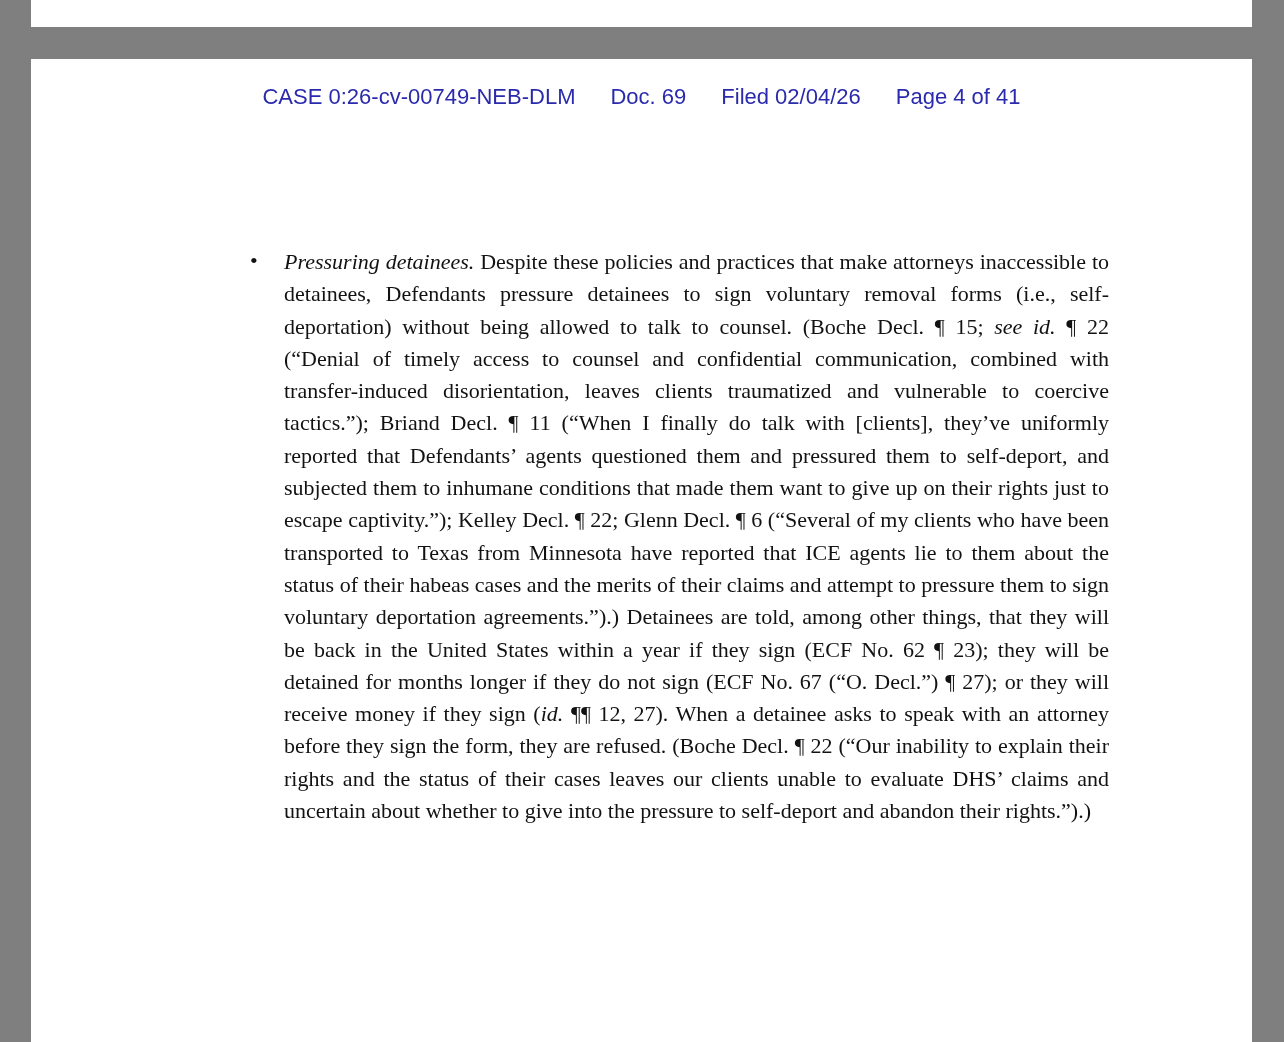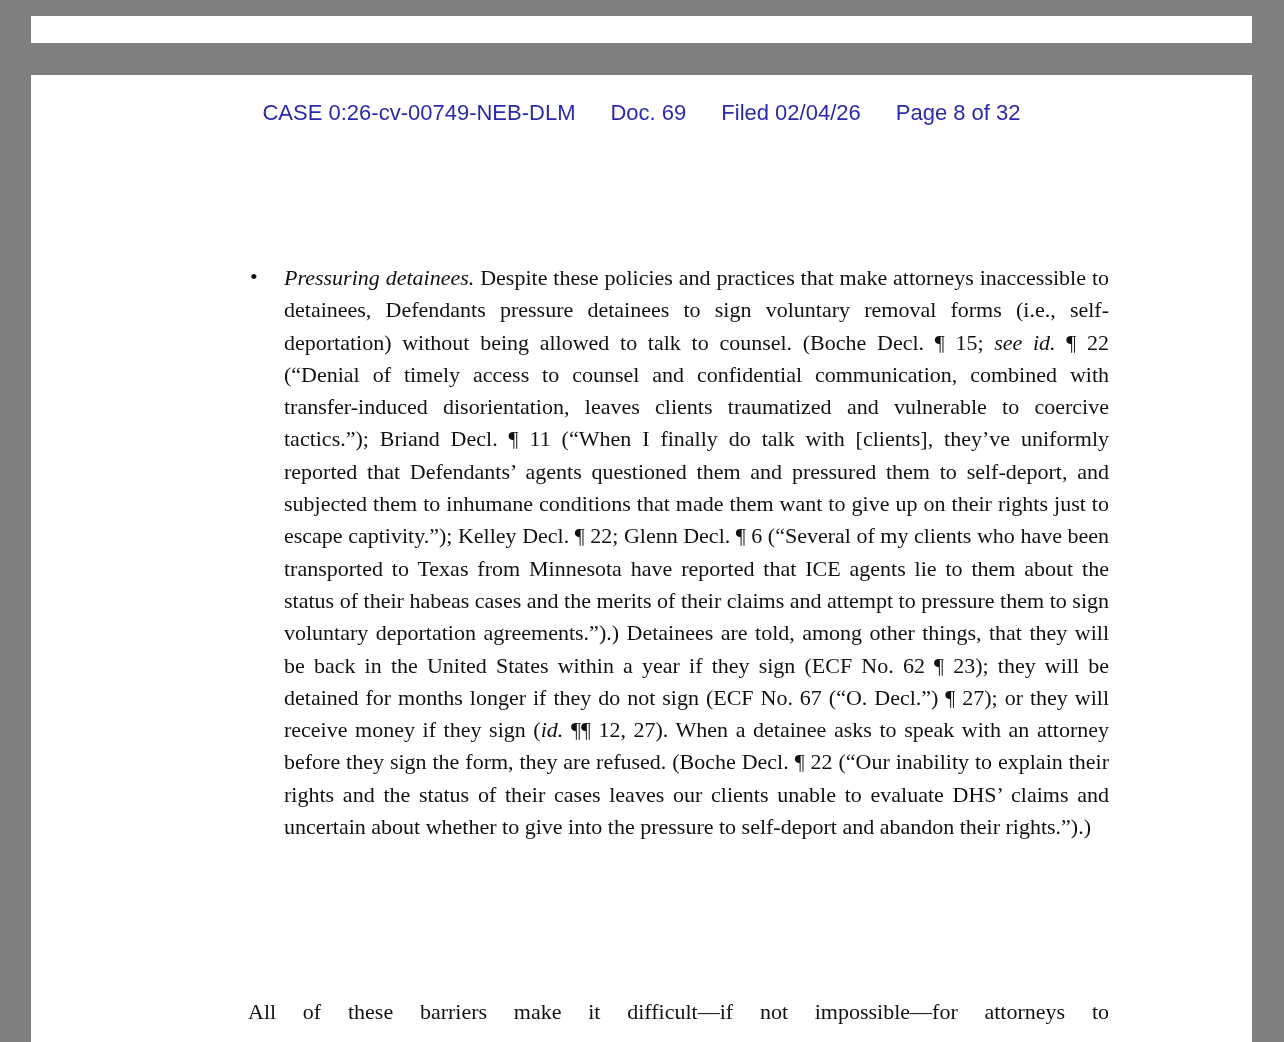--- a/index.html
+++ b/index.html
@@ -4,21 +4,21 @@
 <style>
   * { margin: 0; padding: 0; box-sizing: border-box; }
   html, body {
     width: 1284px; height: 1042px;
     background: #7f7f7f;
     overflow: hidden;
     font-family: "Liberation Serif", serif;
   }
   .viewer {
     position: relative;
-    width: 1284px; height: 850px; margin-top: 16px;
+    width: 1284px; height: 850px;
   }
   
   .prev-page-edge {
     position: absolute;
     left: 31px; top: 0;
     width: 1221px; height: 27px;
     background: #ffffff;
   }
   
   .page {
@@ -78,25 +78,24 @@
 <div class="viewer">
 
   <div class="prev-page-edge"></div>
 
   <div class="page">
 
     <div class="stamp">
       <span>CASE 0:26-cv-00749-NEB-DLM</span>
       <span>Doc. 69</span>
       <span>Filed 02/04/26</span>
-      <span>Page 8 of 32</span>
+      <span>Page 4 of 41</span>
     </div>
 
     <div class="bullet-item bodytext">
       <span class="bullet-marker">•</span>
       <div class="bullet-text"><i>Pressuring detainees.</i><span> Despite these policies and practices that make attorneys inaccessible to detainees, Defendants pressure detainees to sign voluntary removal forms (i.e., self-deportation) without being allowed to talk to counsel. (Boche Decl. ¶ 15; </span><i>see id.</i><span> ¶ 22 (“Denial of timely access to counsel and confidential communication, combined with transfer-induced disorientation, leaves clients traumatized and vulnerable to coercive tactics.”); Briand Decl. ¶ 11 (“When I finally do talk with [clients], they’ve uniformly reported that Defendants’ agents questioned them and pressured them to self-deport, and subjected them to inhumane conditions that made them want to give up on their rights just to escape captivity.”); Kelley Decl. ¶ 22; Glenn Decl. ¶ 6 (“Several of my clients who have been transported to Texas from Minnesota have reported that ICE agents lie to them about the status of their habeas cases and the merits of their claims and attempt to pressure them to sign voluntary deportation agreements.”).) Detainees are told, among other things, that they will be back in the United States within a year if they sign (ECF No. 62 ¶ 23); they will be detained for months longer if they do not sign (ECF No. 67 (“O. Decl.”) ¶ 27); or they will receive money if they sign (</span><i>id.</i><span> ¶¶ 12, 27). When a detainee asks to speak with an attorney before they sign the form, they are refused. (Boche Decl. ¶ 22 (“Our inability to explain their rights and the status of their cases leaves our clients unable to evaluate DHS’ claims and uncertain about whether to give into the pressure to self-deport and abandon their rights.”).)</span></div>
     </div>
 
-    <div class="closing-paragraph bodytext">All of these barriers make it difficult—if not impossible—for attorneys to</div>
 
   </div>
 
 </div>
 
 </body></html>

